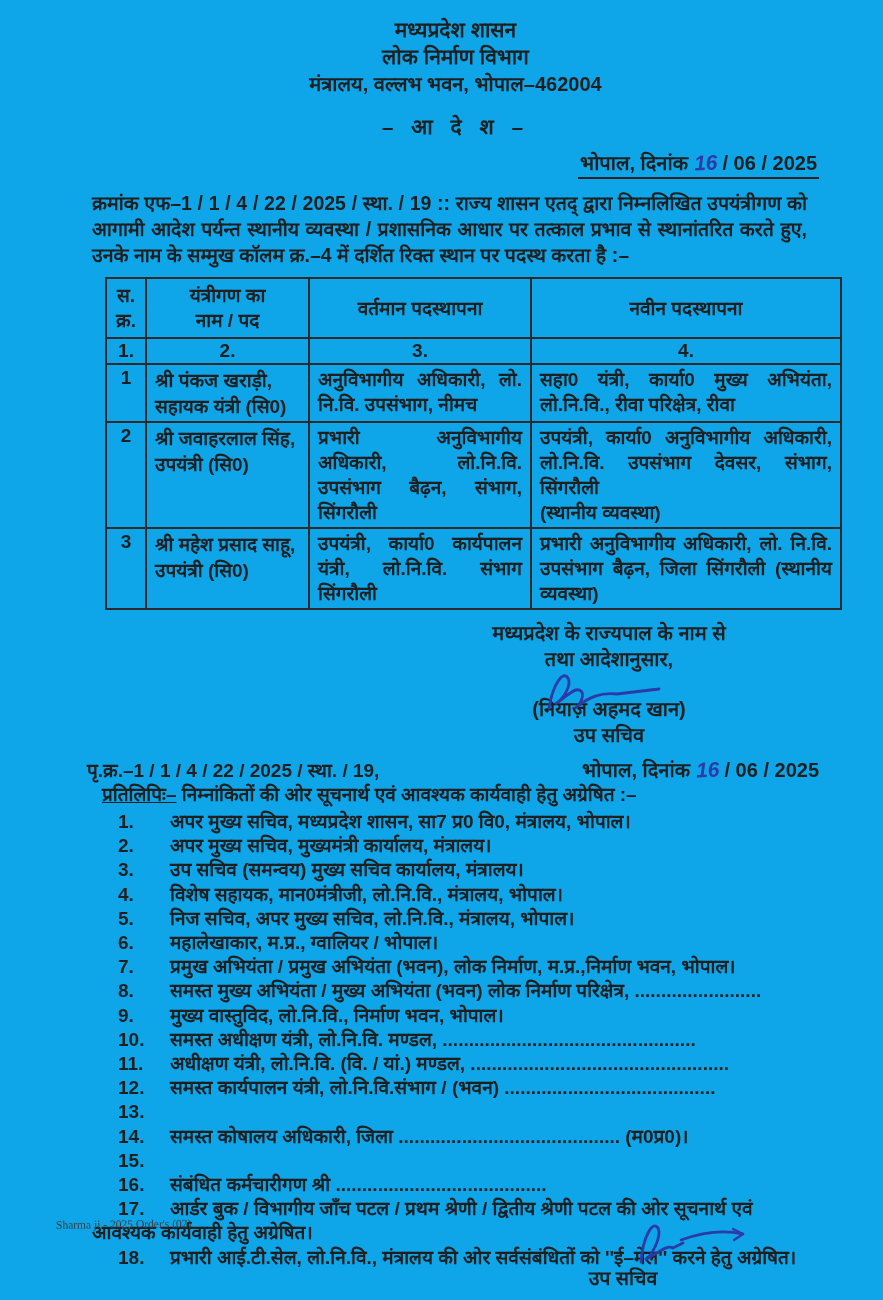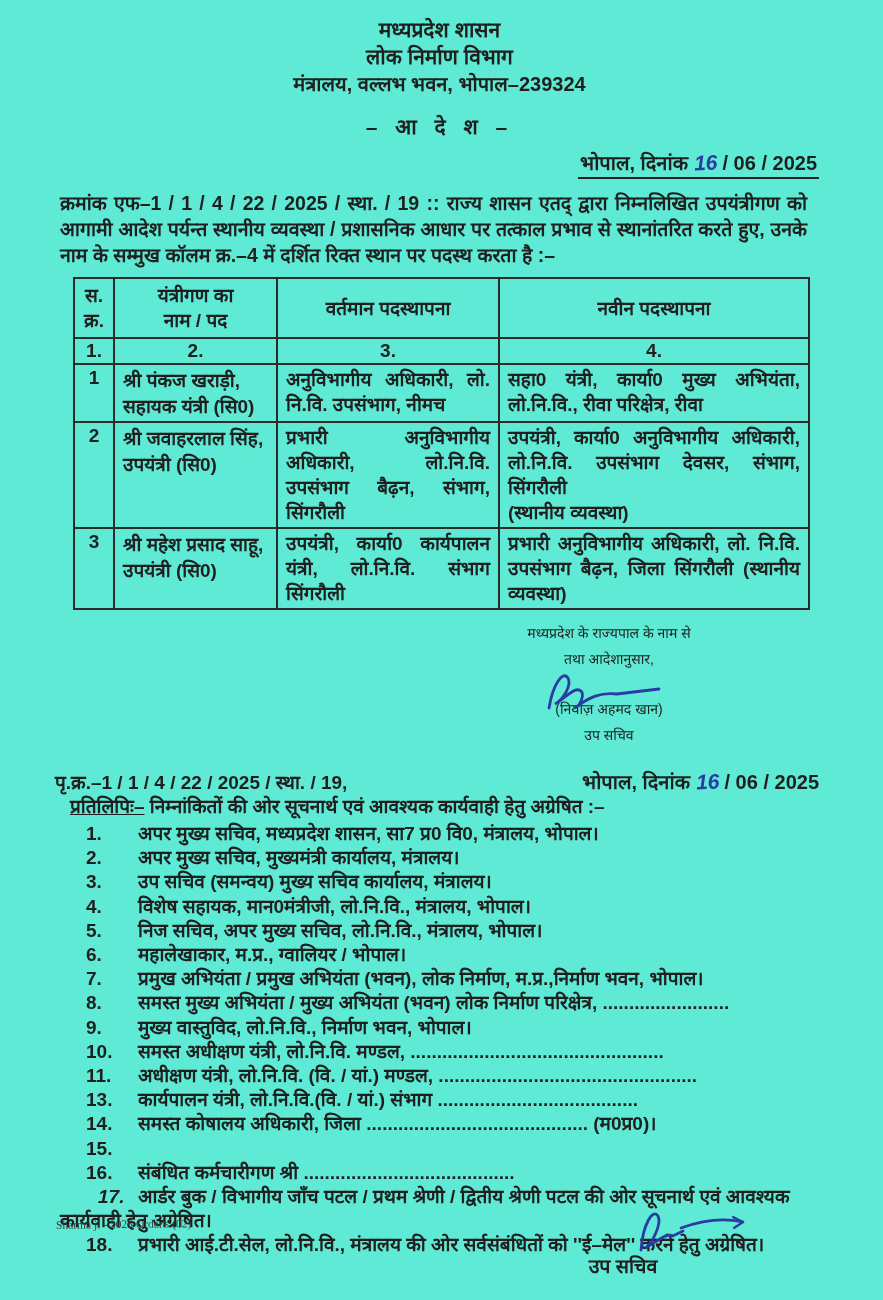--- a/index.html
+++ b/index.html
@@ -1,20 +1,20 @@
 <!DOCTYPE html>
 <html><head>
 <meta charset="utf-8">
 <style>
   html,body{margin:0;padding:0;background:#e8e8e6;}
   .page{
     width:883px;height:1300px;box-sizing:border-box;position:relative;
-    background:#5eead4;color:#1f1f1f;margin:0 auto;overflow:hidden;
+    background:#0ea5e9;color:#1f1f1f;margin:0 auto;overflow:hidden;
     font-family:"Liberation Sans", sans-serif;
-    padding:16px 64px 0 60px;
+    padding:16px 64px 0 92px;
   }
   
   .hdr{text-align:center;font-weight:bold;}
   .hdr .l1{font-size:21px;line-height:27px;}
   .hdr .l2{font-size:21px;line-height:27px;}
   .hdr .l3{font-size:20px;line-height:28px;}
   .hdr .order{font-size:21px;letter-spacing:6px;margin-top:14px;}
   
   .date-top{text-align:right;font-weight:bold;font-size:20px;margin-top:9px;}
   .u-line{display:inline-block;border-bottom:2px solid #222;padding:0 2px 1px 2px;}
@@ -24,54 +24,54 @@
   
   table.ttable{border-collapse:collapse;width:735px;margin-left:13px;font-size:19px;table-layout:fixed;}
   .ttable th,.ttable td{border:2px solid #2a2a2a;padding:2px 8px;vertical-align:top;font-weight:bold;}
   .ttable th{text-align:center;vertical-align:middle;white-space:pre-line;line-height:25px;padding:4px 2px;}
   .ttable .numrow td{text-align:center;padding:1px 2px;line-height:22px;}
   .ttable td.sn{text-align:center;}
   .ttable td.j{text-align:justify;line-height:25px;}
   .bold-note{font-weight:bold;}
   .blocknote{display:block;}
   
-  .sig-top{width:400px;margin:10px 10px 0 auto;text-align:center;font-weight:normal;
-           font-size:14px;line-height:26px;position:relative;}
+  .sig-top{width:400px;margin:10px 10px 0 auto;text-align:center;font-weight:bold;
+           font-size:20px;line-height:26px;position:relative;}
   .sig-top .scrib{position:absolute;top:46px;left:128px;}
   .sig-top .nm{margin-top:24px;}
   
-  .ref-row{display:flex;justify-content:space-between;align-items:baseline;font-weight:bold;font-size:19px;margin-top:20px;margin-left:-5px;}
+  .ref-row{display:flex;justify-content:space-between;align-items:baseline;font-weight:bold;font-size:19px;margin-top:8px;margin-left:-5px;}
   .ref-row .rdate{font-size:20px;}
   .copy-head{font-size:19px;font-weight:bold;margin-left:-5px;line-height:24px;}
   .copy-head .u{text-decoration:underline;margin-left:15px;}
   
   .copy-list{font-size:19px;line-height:24.2px;font-weight:bold;margin-top:3px;}
   .copy-row{display:flex;}
   .copy-no{width:78px;padding-left:26px;box-sizing:border-box;flex:0 0 78px;}
   .copy-text{flex:1;}
   .copy-row.hang{display:block;position:relative;}
-  .copy-row.hang .copy-no{position:absolute;left:38px;top:0;width:auto;padding-left:0;font-style:italic;}
+  .copy-row.hang .copy-no{position:absolute;left:26px;top:0;width:auto;padding-left:0;}
   .copy-row.hang .copy-text{display:block;text-indent:78px;}
   
   .sig-bot{width:360px;margin:-4px 16px 0 auto;text-align:center;font-weight:bold;
            font-size:19.5px;line-height:25px;position:relative;}
   .sig-bot .scrib{position:absolute;top:-56px;right:42px;}
   .footer-note{position:absolute;left:56px;top:1218px;font-size:11.5px;color:#3a3a3a;
                font-family:"Liberation Serif", serif;transform:rotate(-0.6deg);}
   svg.scribsvg{display:block;}
 </style>
 </head>
 <body>
 
 <div class="page">
 
   <div class="hdr">
     <div class="l1">मध्यप्रदेश शासन</div>
     <div class="l2">लोक निर्माण विभाग</div>
-    <div class="l3">मंत्रालय, वल्लभ भवन, भोपाल–239324</div>
+    <div class="l3">मंत्रालय, वल्लभ भवन, भोपाल–462004</div>
     <div class="order">– आ दे श –</div>
   </div>
 
   <div class="date-top">
     <span class="u-line">
       <span>भोपाल, दिनांक </span><span class="pen" style="color: rgb(43, 58, 165);">16</span><span> / 06 / 2025</span>
     </span>
   </div>
 
   <p class="intro">क्रमांक एफ–1 / 1 / 4 / 22 / 2025 / स्था. / 19 :: राज्य शासन एतद् द्वारा निम्नलिखित उपयंत्रीगण को आगामी आदेश पर्यन्त स्थानीय व्यवस्था / प्रशासनिक आधार पर तत्काल प्रभाव से स्थानांतरित करते हुए, उनके नाम के सम्मुख कॉलम क्र.–4 में दर्शित रिक्त स्थान पर पदस्थ करता है :–</p>
@@ -180,22 +180,25 @@
       </div>
     <div class="copy-row">
         <span class="copy-no">10.</span>
         <span class="copy-text">समस्त अधीक्षण यंत्री, लो.नि.वि. मण्डल, ................................................</span>
       </div>
     <div class="copy-row">
         <span class="copy-no">11.</span>
         <span class="copy-text">अधीक्षण यंत्री, लो.नि.वि. (वि. / यां.) मण्डल, .................................................</span>
       </div>
     <div class="copy-row">
+        <span class="copy-no">12.</span>
+        <span class="copy-text">समस्त कार्यपालन यंत्री, लो.नि.वि.संभाग / (भवन)  ........................................</span>
+      </div>
+    <div class="copy-row">
         <span class="copy-no">13.</span>
-        <span class="copy-text">कार्यपालन यंत्री, लो.नि.वि.(वि. / यां.) संभाग ......................................</span>
       </div>
     <div class="copy-row">
         <span class="copy-no">14.</span>
         <span class="copy-text">समस्त कोषालय अधिकारी, जिला ..........................................  (म0प्र0)।</span>
       </div>
     <div class="copy-row">
         <span class="copy-no">15.</span>
       </div>
     <div class="copy-row">
         <span class="copy-no">16.</span>

